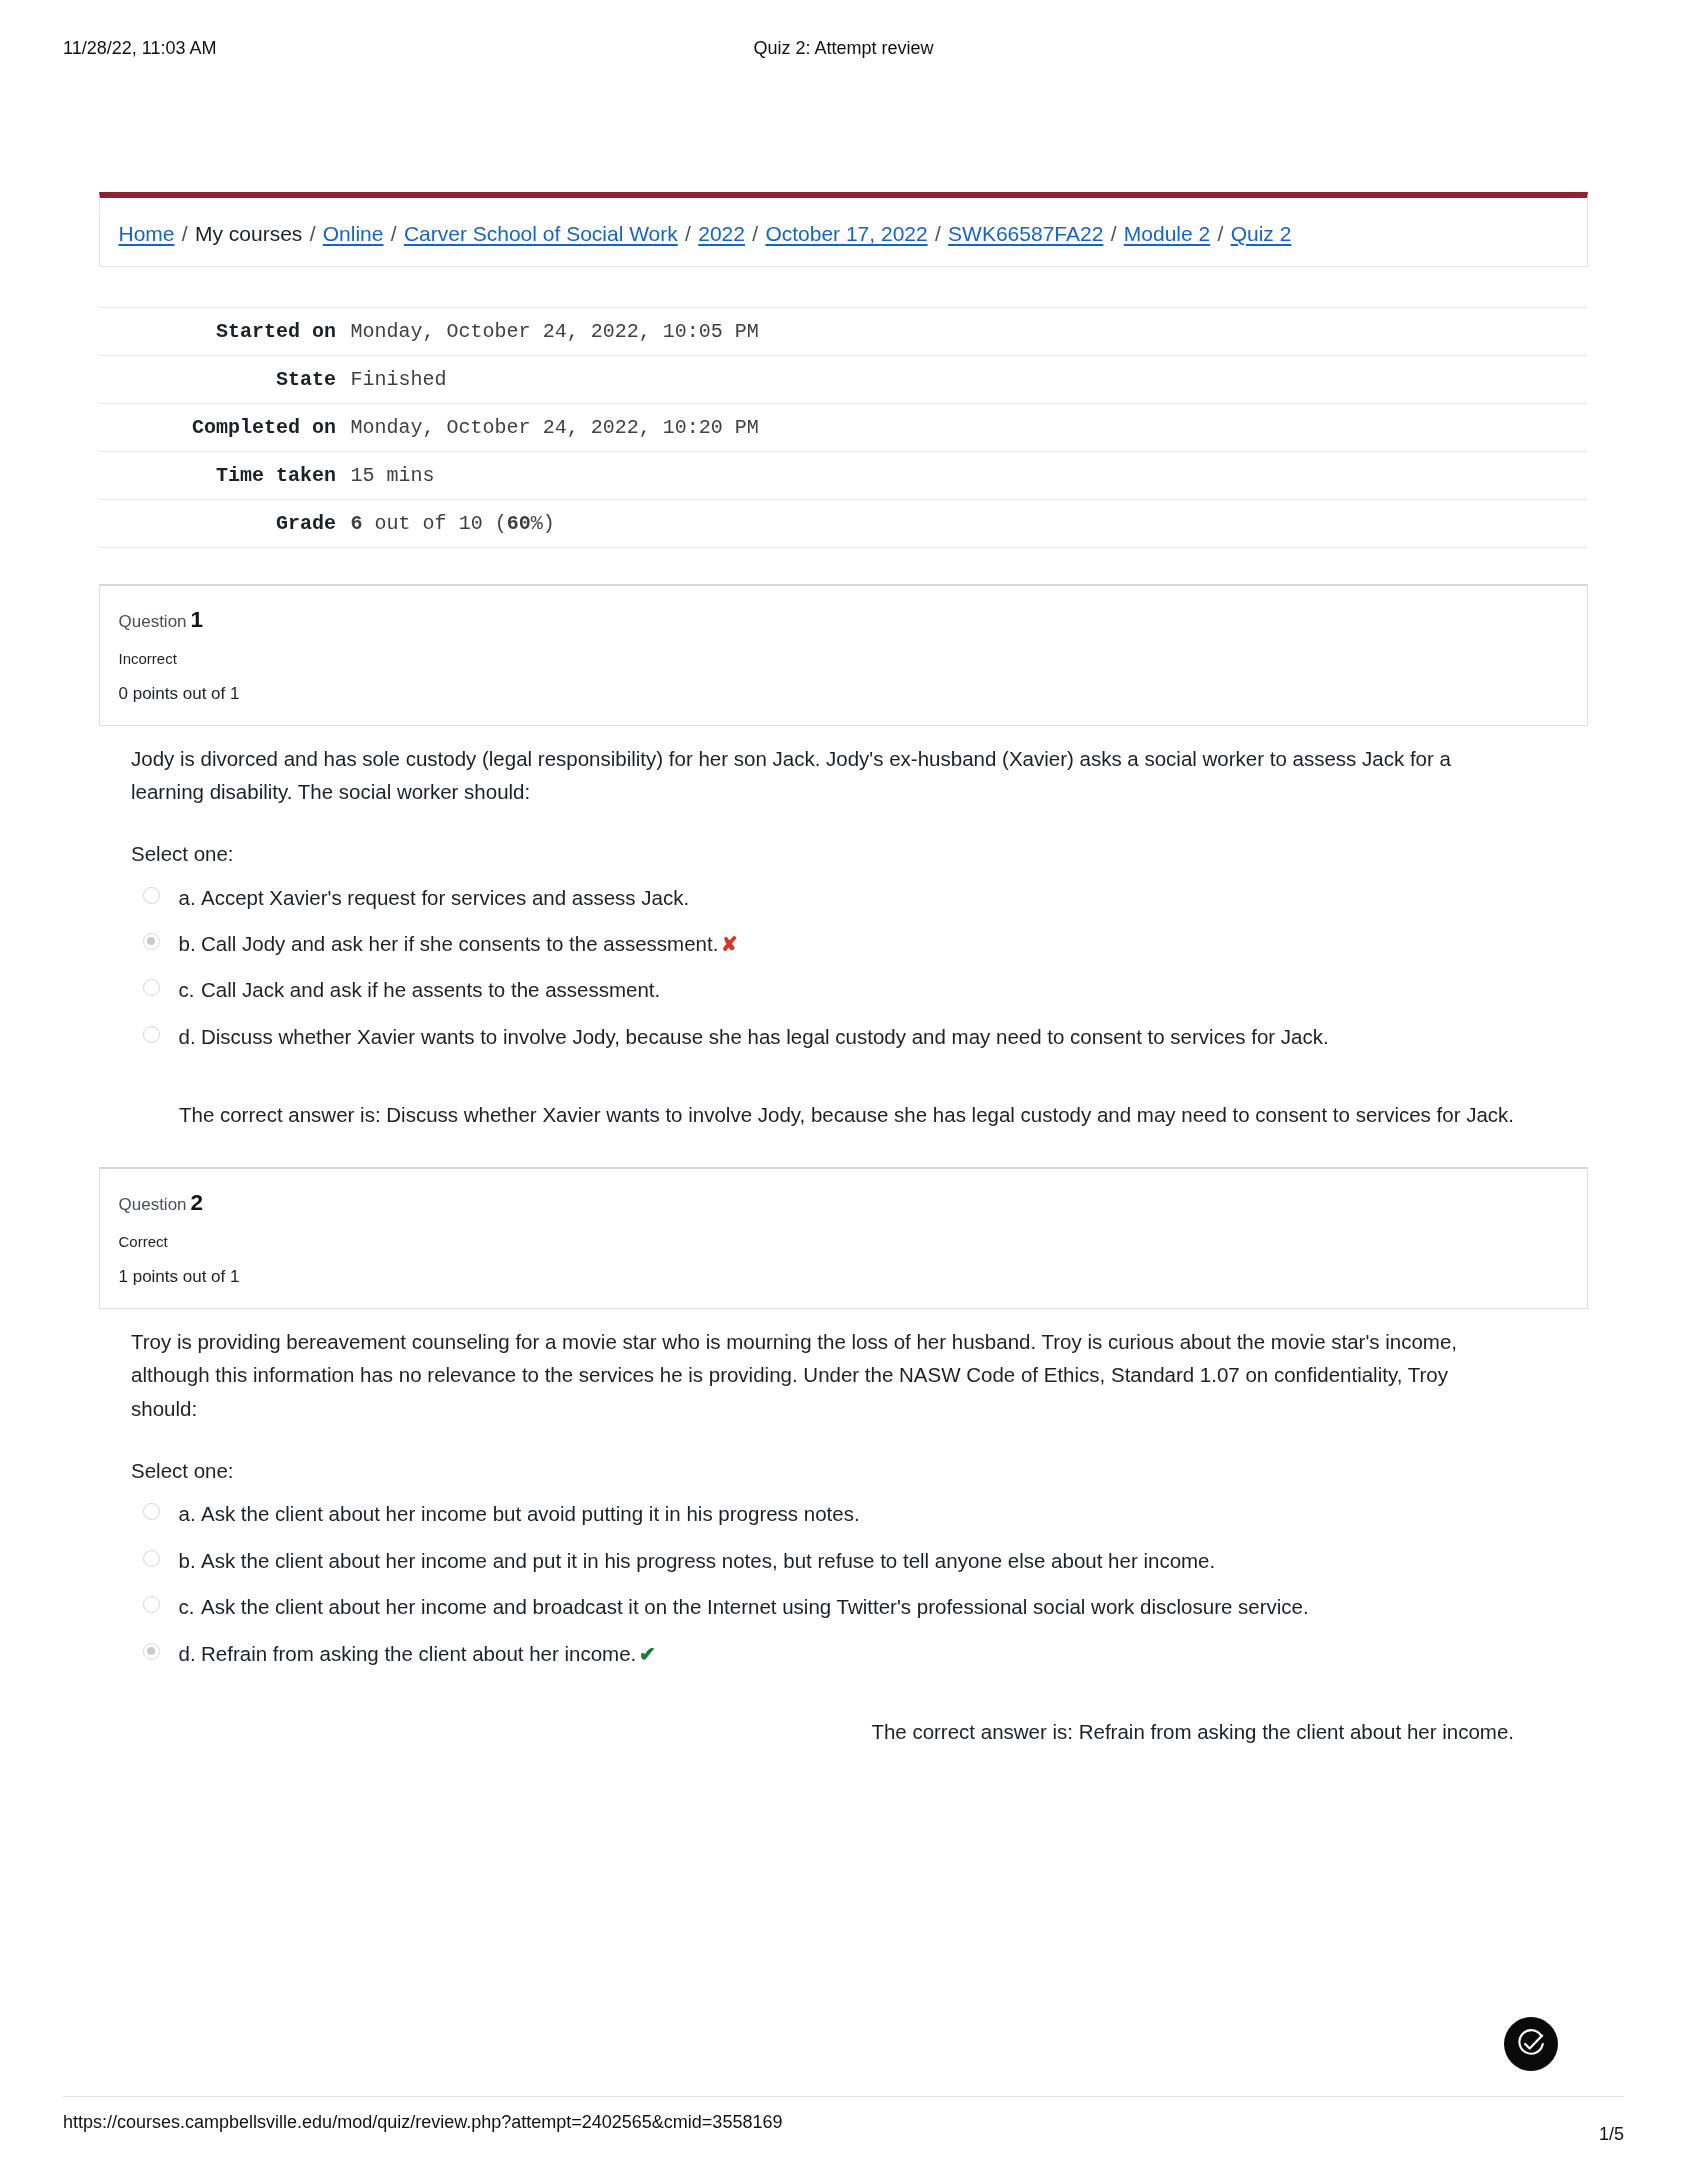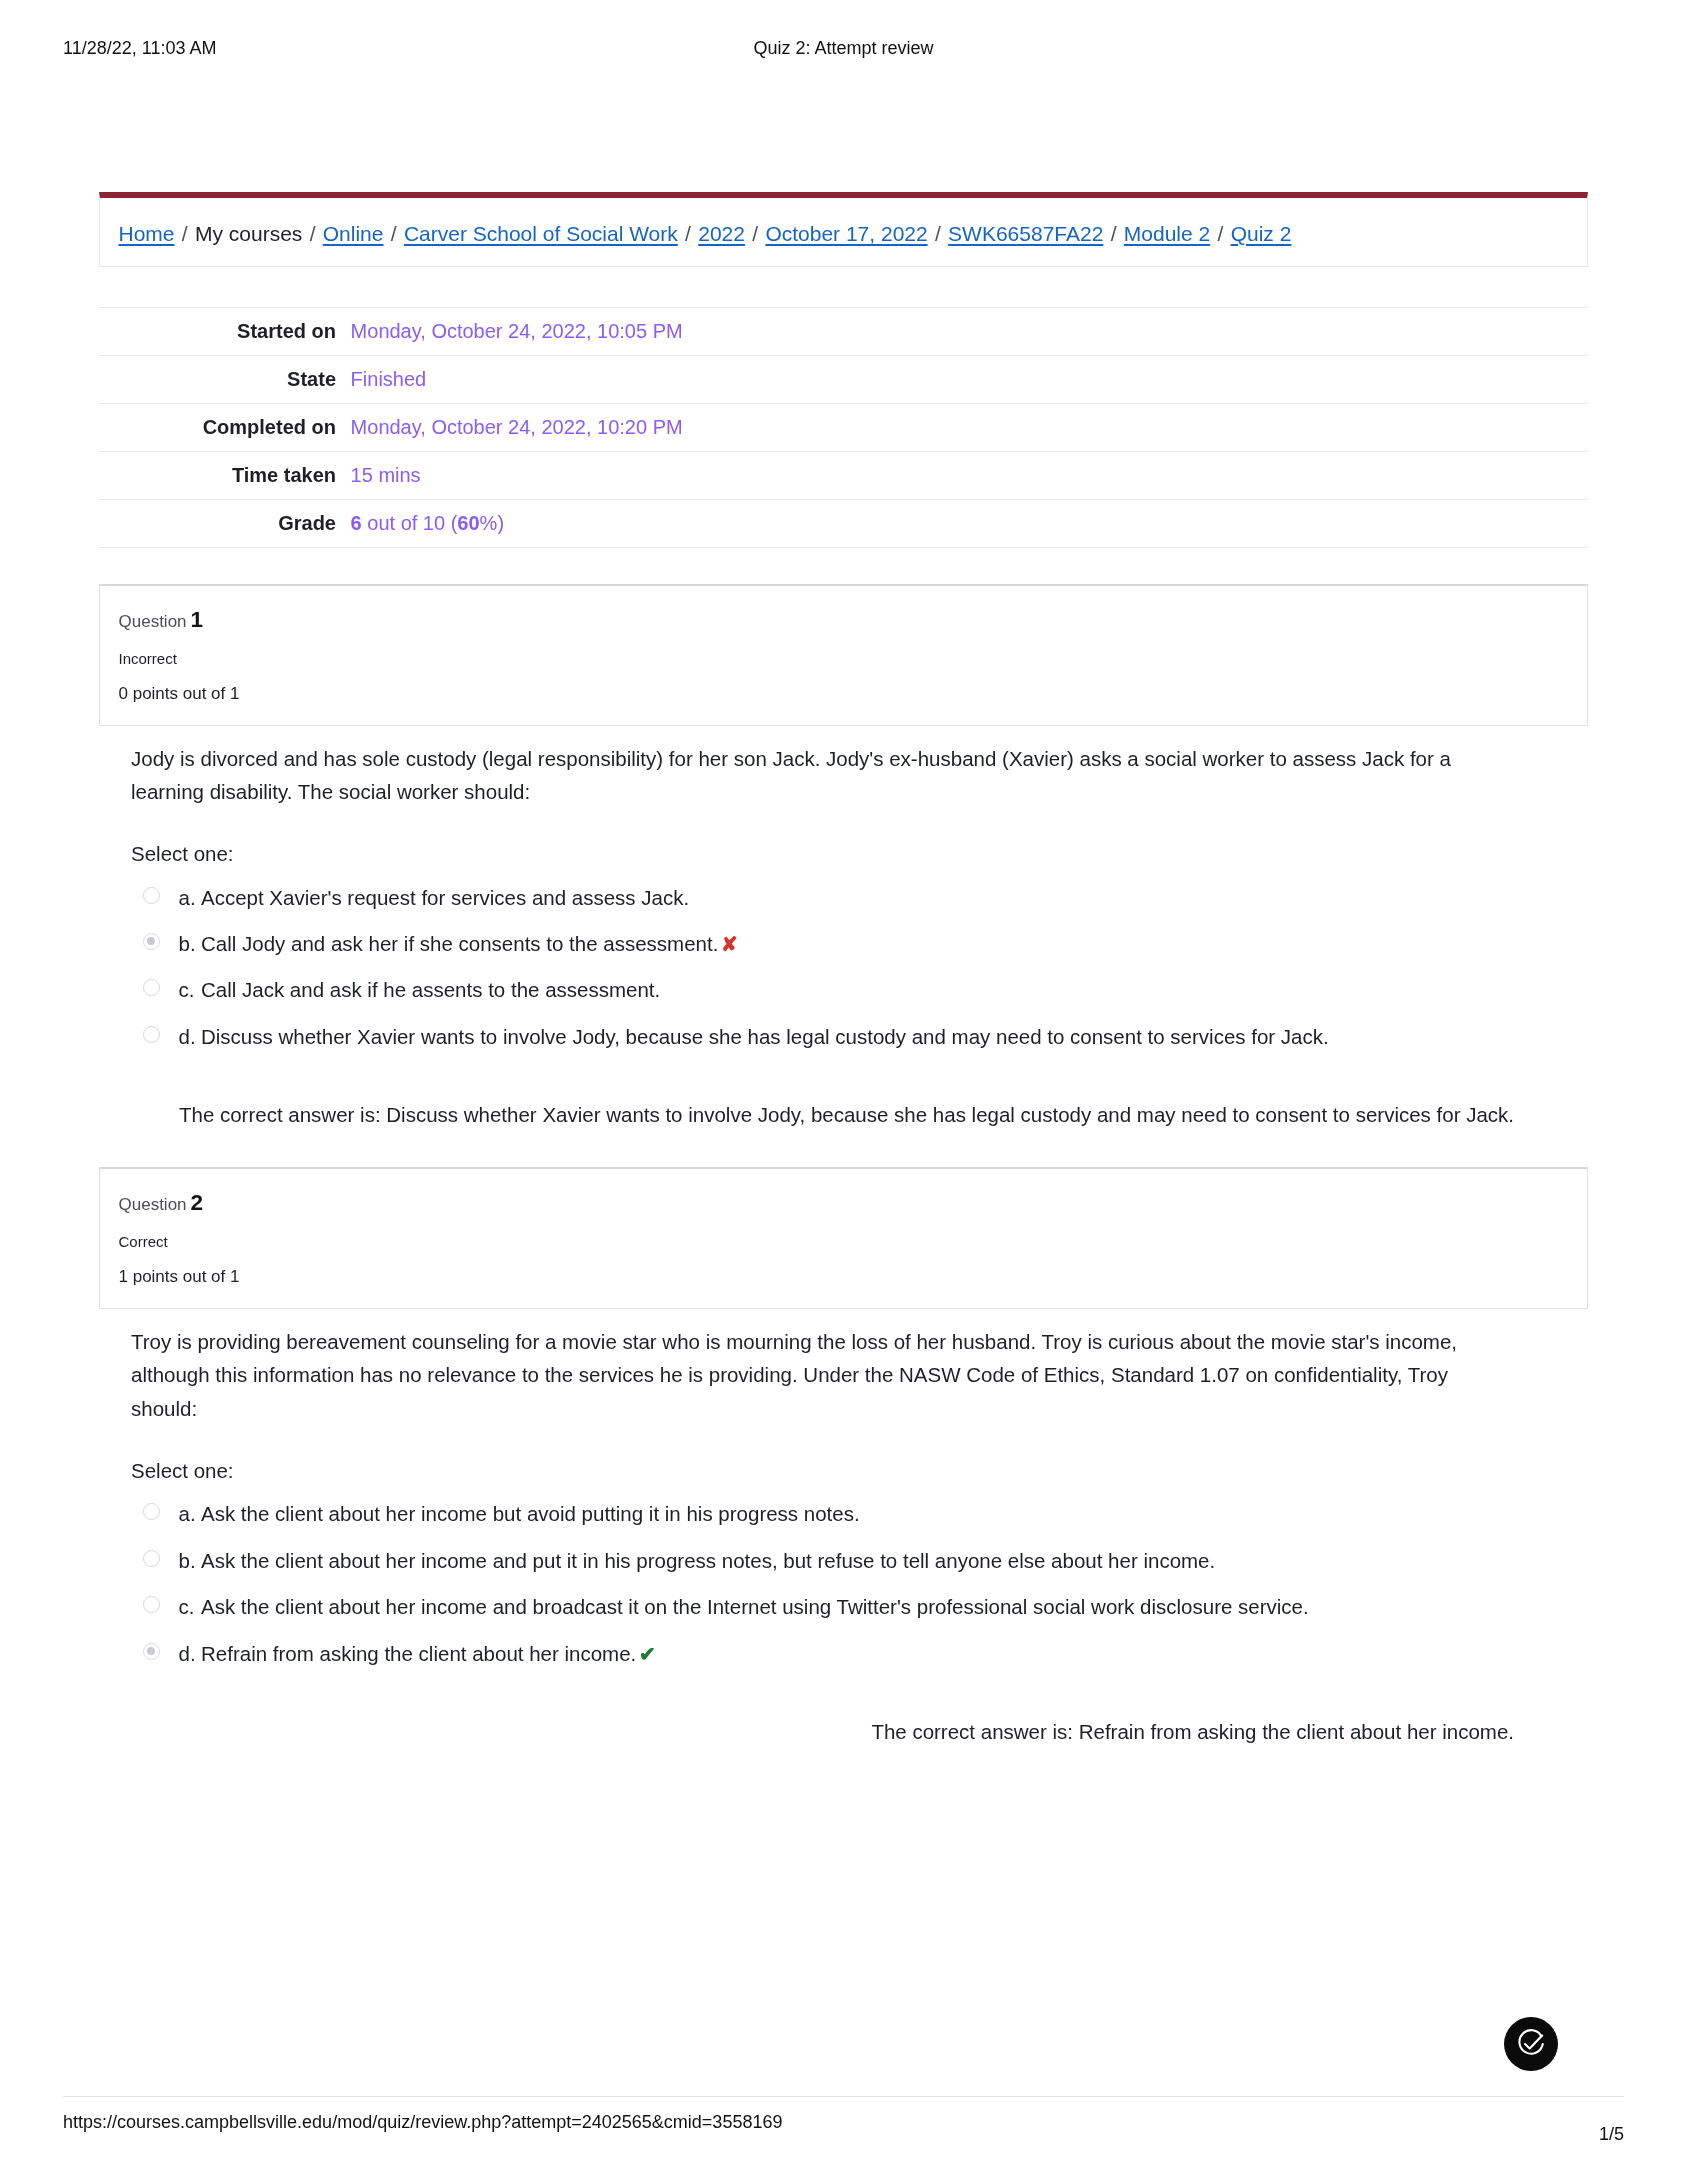--- a/index.html
+++ b/index.html
@@ -77,37 +77,37 @@
     font-weight: 300;
   }
 
   
   .info-table {
     margin-top: 40px;
     width: 1489px;
     border-collapse: collapse;
     table-layout: fixed;
   }
-  .info-table tr { border-top: 1.3px solid #e7e9ec; }
+  .info-table tr { border-top: 1.3px solid #e7e9ec; font-family: Liberation Mono, monospace; }
   .info-table tr:last-child { border-bottom: 1.3px solid #e7e9ec; }
   .info-table th {
     width: 237px;
     text-align: right;
     padding: 12px 14.6px 12px 0;
     font-size: 20px;
     font-weight: 700;
     color: #1d2125;
     vertical-align: middle;
   }
   .info-table td {
     text-align: left;
     padding: 12px 0 12px 0;
     font-size: 20px;
     font-weight: 400;
-    color: #8b5cf6;
+    color: #404040;
     vertical-align: middle;
   }
   .info-table td b { font-weight: 700; }
 
   
   .qbox {
     margin-top: 36px;
     border: 0.7px solid #dfe1e5;
     border-top: 2.6px solid #d5d8de;
     background: #ffffff;

